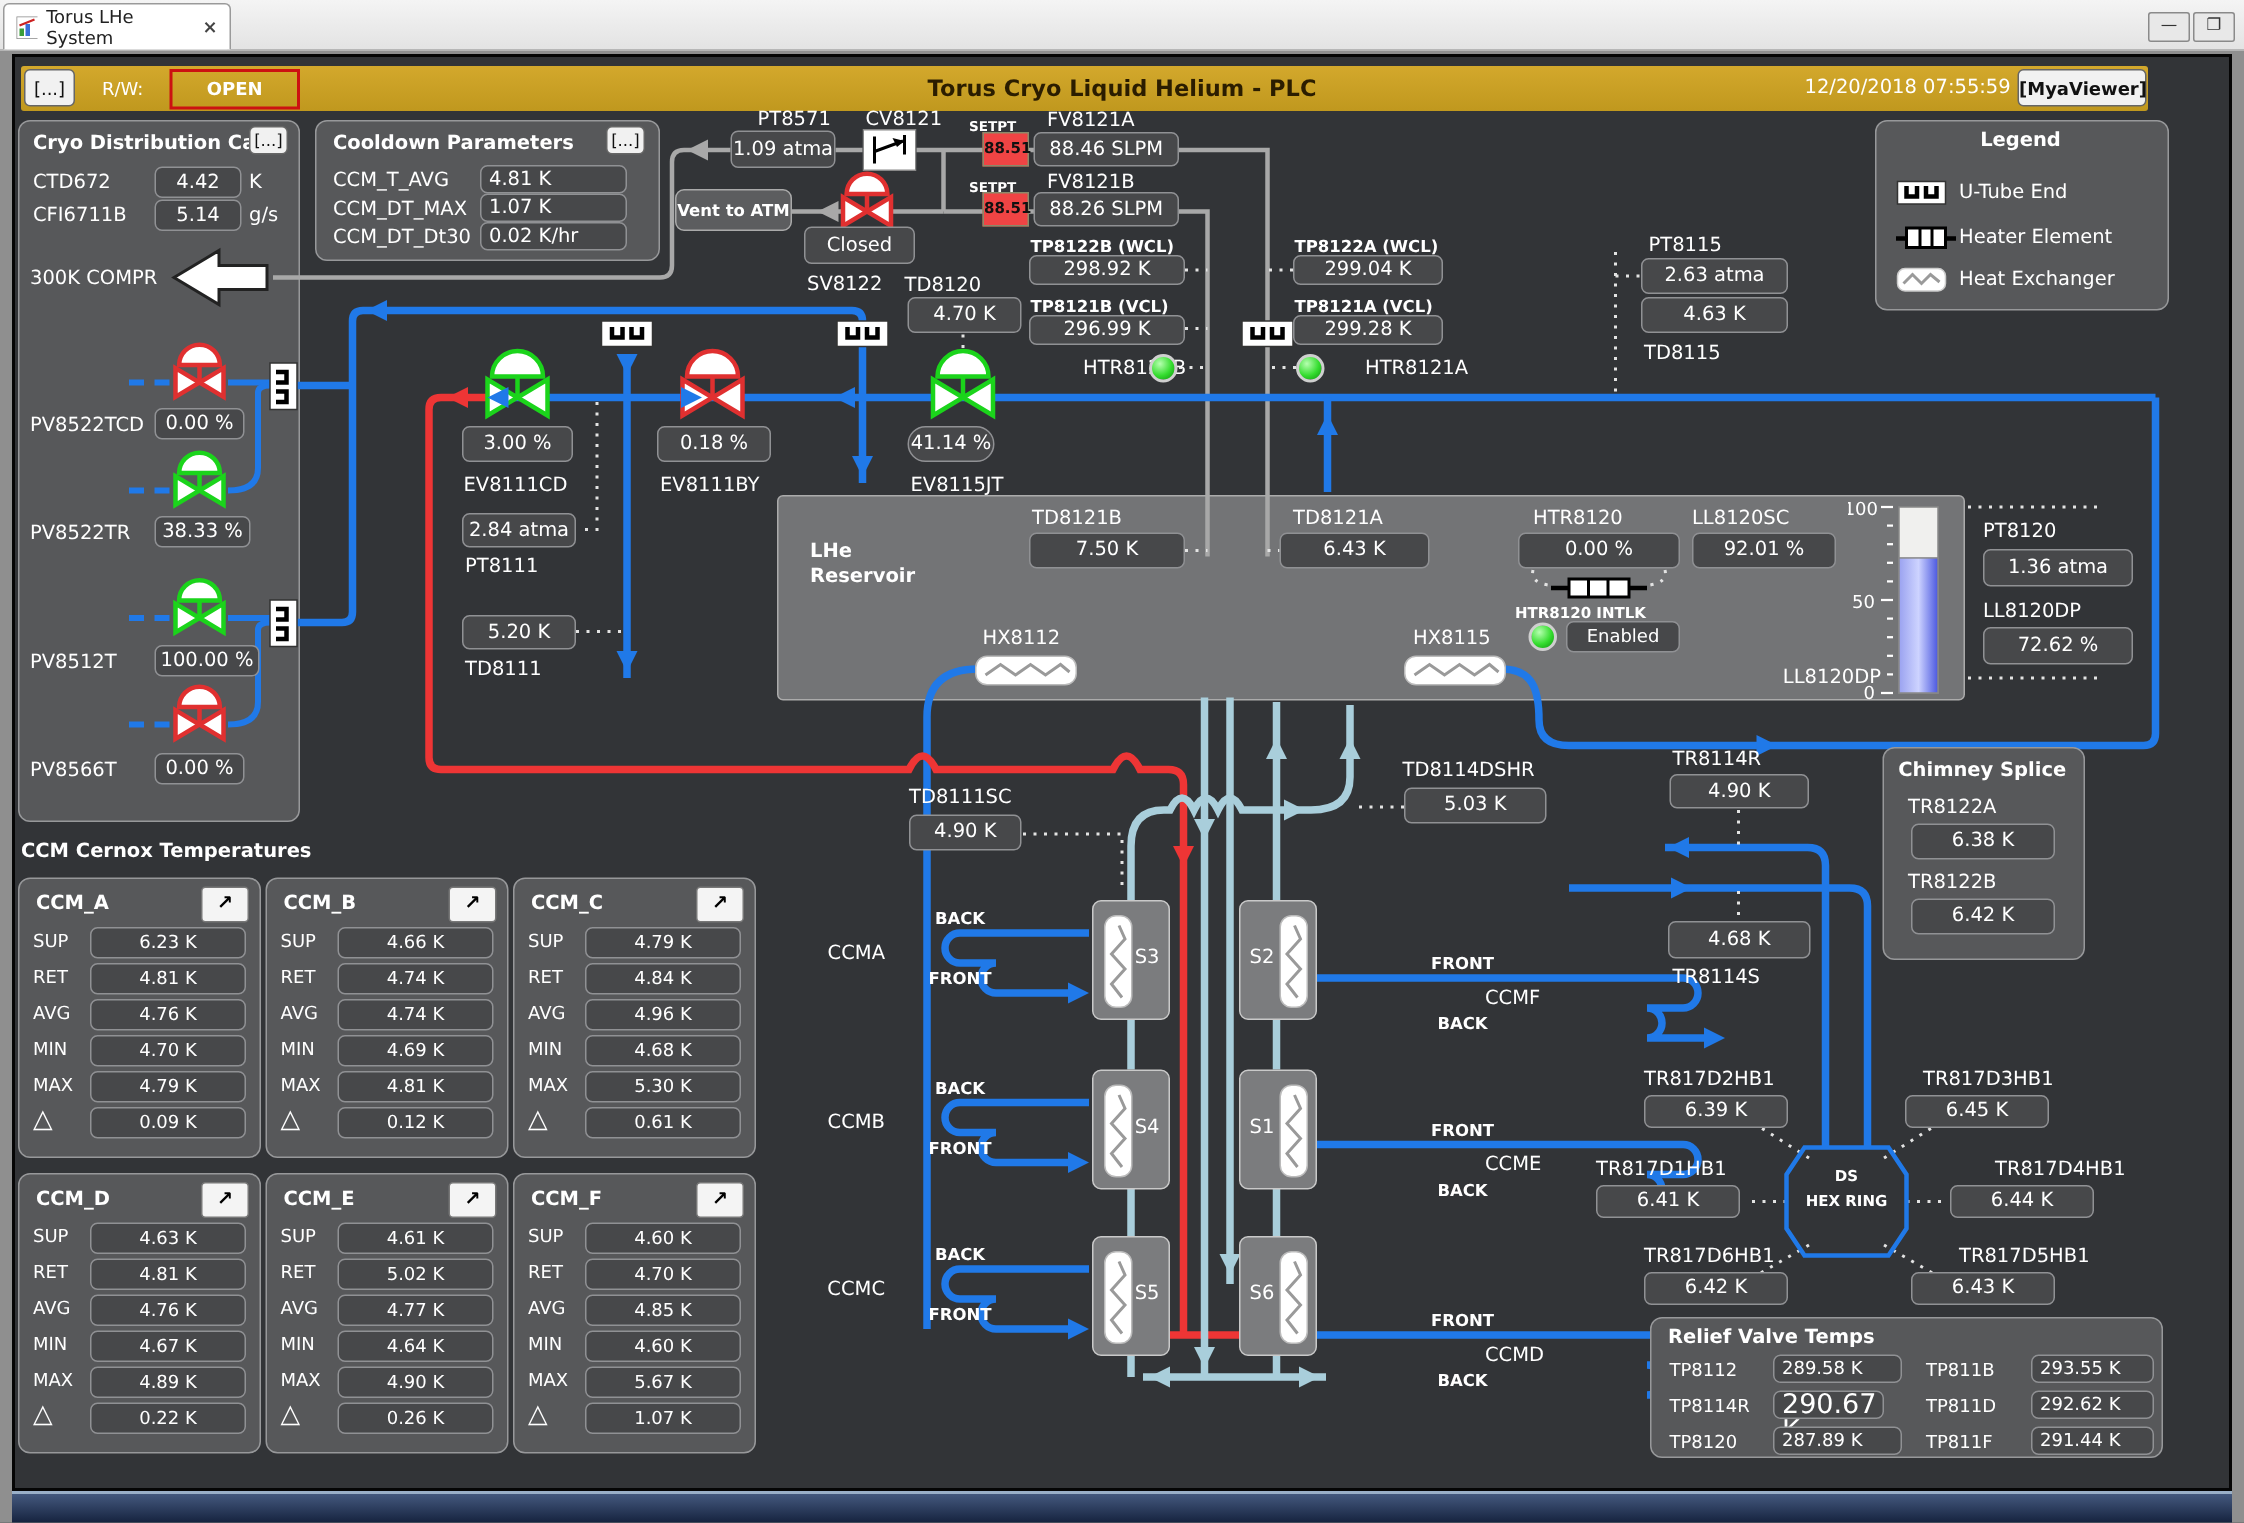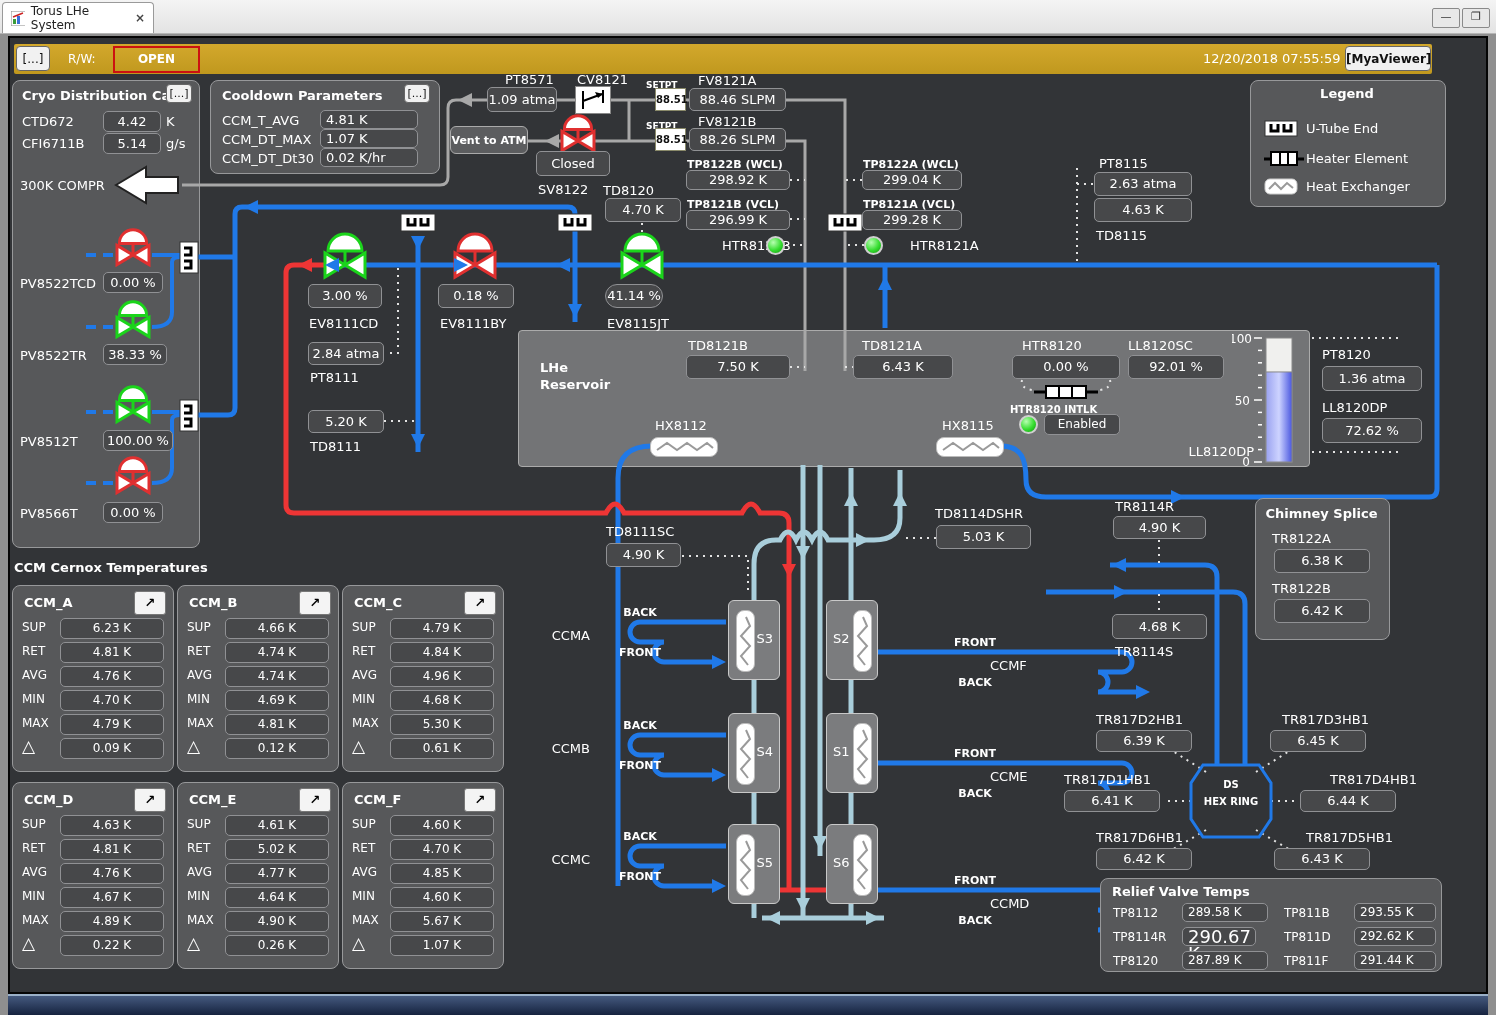--- a/index.html
+++ b/index.html
@@ -14,21 +14,21 @@
   .goldbar{left:14px;top:44px;width:1418px;height:30px;background:linear-gradient(#d3a82c,#c0981e);border-radius:2px;}
   .panel{background:#57585a;border:1px solid #97989a;border-radius:8px;}
   .reservoir{background:#737476;border:1px solid #ababab;border-radius:4px;}
   .lbl{color:#fff;font-size:13px;white-space:nowrap;}
   .lbl-sm{color:#fff;font-size:11px;font-weight:bold;white-space:nowrap;}
   .lbl-xs{color:#fff;font-size:9px;font-weight:bold;white-space:nowrap;}
   .bold{font-weight:bold;}
   .vbox{background:#47484a;border:1px solid #909194;border-radius:5px;color:#fff;font-size:13px;text-align:center;box-sizing:border-box;}
   .vbox-l{text-align:left;padding-left:5px;}
   .btn{background:#f1f1f1;border:1px solid #666;border-radius:4px;color:#111;text-align:center;box-sizing:border-box;cursor:default;}
-  .setpt{background:#ffffff;border:1px solid #8a8a6a;color:#111;font-size:10px;font-weight:bold;text-align:center;box-sizing:border-box;}
+  .setpt{background:#ef4444;border:1px solid #8a8a6a;color:#111;font-size:10px;font-weight:bold;text-align:center;box-sizing:border-box;}
   .led{border-radius:50%;background:radial-gradient(circle at 35% 30%,#b6ffb0 0%,#35dd2f 55%,#0d8f0d 100%);border:2px solid #cfcfcf;box-sizing:border-box;}
   .launchbtn{background:#f4f4f4;border:1px solid #777;border-radius:3px;color:#000;font-size:13px;font-weight:bold;text-align:center;line-height:20px;}
   .sbox{background:#7b7c7e;border:1px solid #c9c9c9;border-radius:6px;}
   .zigcap{background:#fff;border:1px solid #bbb;border-radius:8px;}
   .openbox{border:2px solid #cc1111;color:#fff;font-size:12px;font-weight:bold;text-align:center;}
   svg text{font-family:"DejaVu Sans","Liberation Sans",sans-serif;}
 </style>
 </head>
 <body>
 
@@ -48,20 +48,21 @@
   <div class="abs winbtn" style="left:1432px;top:8px;">—</div>
   <div class="abs winbtn" style="left:1462px;top:8px;">❐</div>
 
   <div class="abs stage"></div>
   <div class="abs footer"></div>
 
   <div class="abs goldbar"></div>
   <div class="abs btn" style="left:16px;top:46px;width:34px;height:25px;font-size:12px;line-height:24px;">[...]</div>
   <div class="abs lbl" style="left:68px;top:52px;font-size:12px;">R/W:</div>
   <div class="abs openbox" style="left:113px;top:46px;width:83px;height:23px;line-height:23px;">OPEN</div>
+  <div class="abs lbl bold" style="left:548px;top:50px;width:400px;text-align:center;font-size:15px;color:#2b1d00;">Torus Cryo Liquid Helium - PLC</div>
   <div class="abs lbl" style="left:1203px;top:51px;">12/20/2018 07:55:59</div>
   <div class="abs btn" style="left:1345px;top:46px;width:86px;height:25px;font-size:12px;font-weight:bold;line-height:24px;">[MyaViewer]</div>
 
   <div class="abs panel" style="left:12px;top:80px;width:186px;height:466px;"></div>
   <div class="abs panel" style="left:210px;top:80px;width:228px;height:92px;"></div>
   <div class="abs reservoir" style="left:518px;top:330px;width:790px;height:135px;"></div>
 
   <svg id="pipes" class="abs" style="left:0;top:0;" width="1496" height="1015">
     <g stroke="#a8a8a8" stroke-width="3" fill="none">
       <path d="M 487,100 H 456 Q 448,100 448,108 V 177 Q 448,185 440,185 H 182"></path>

